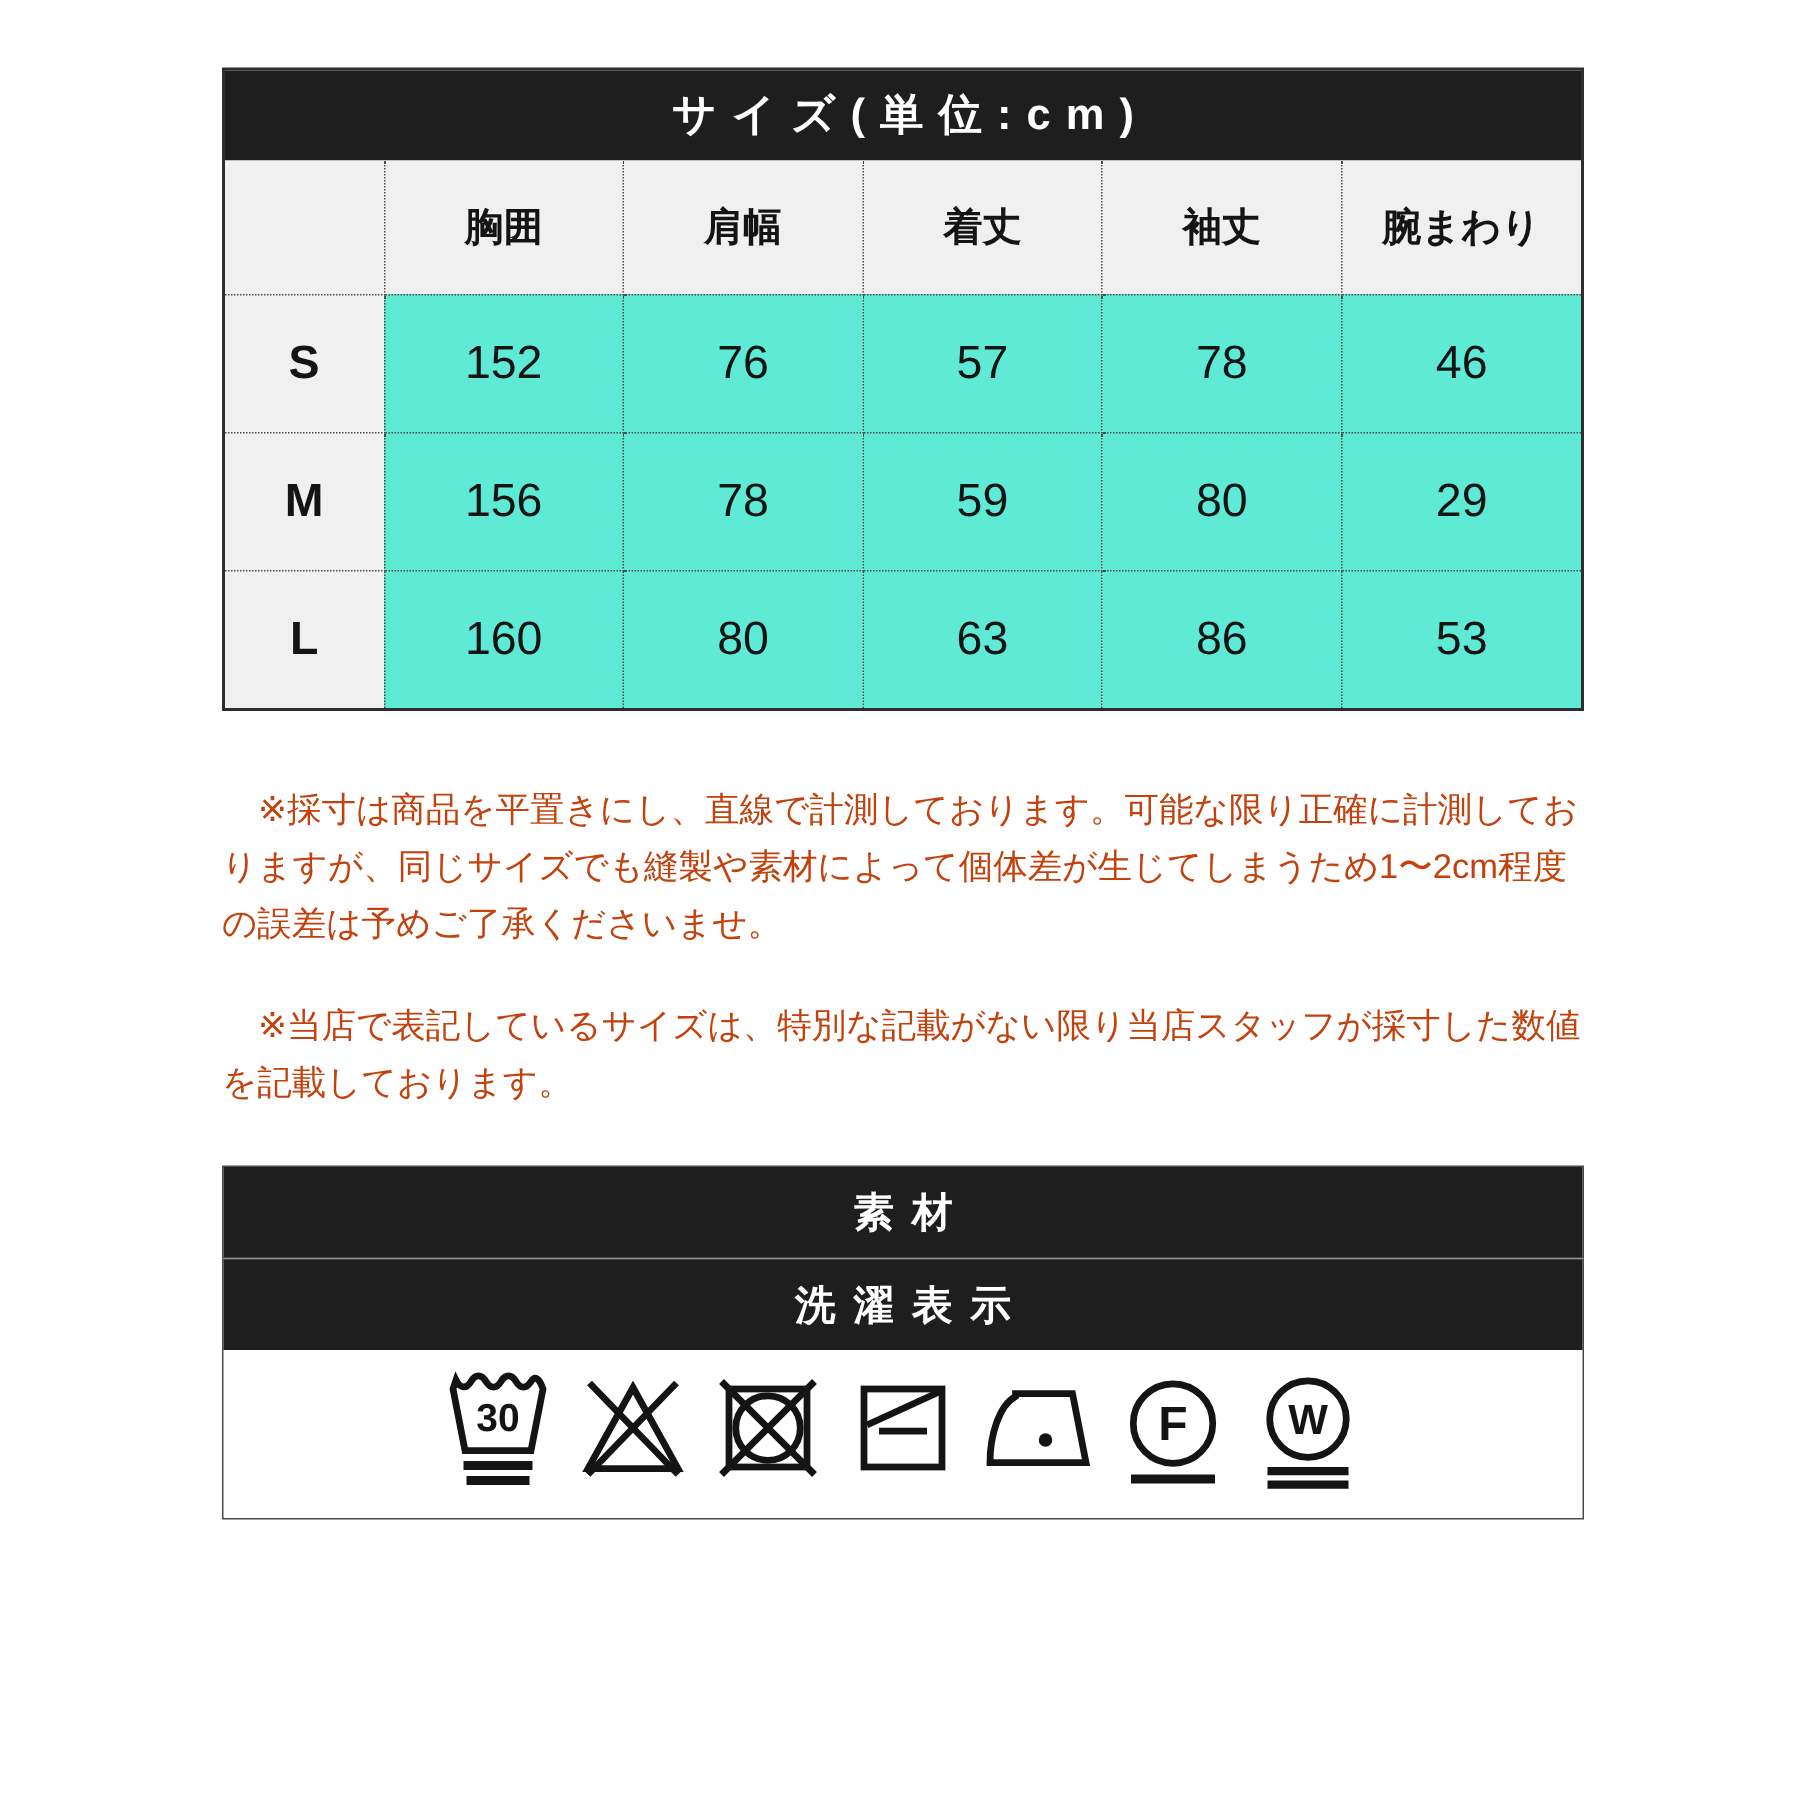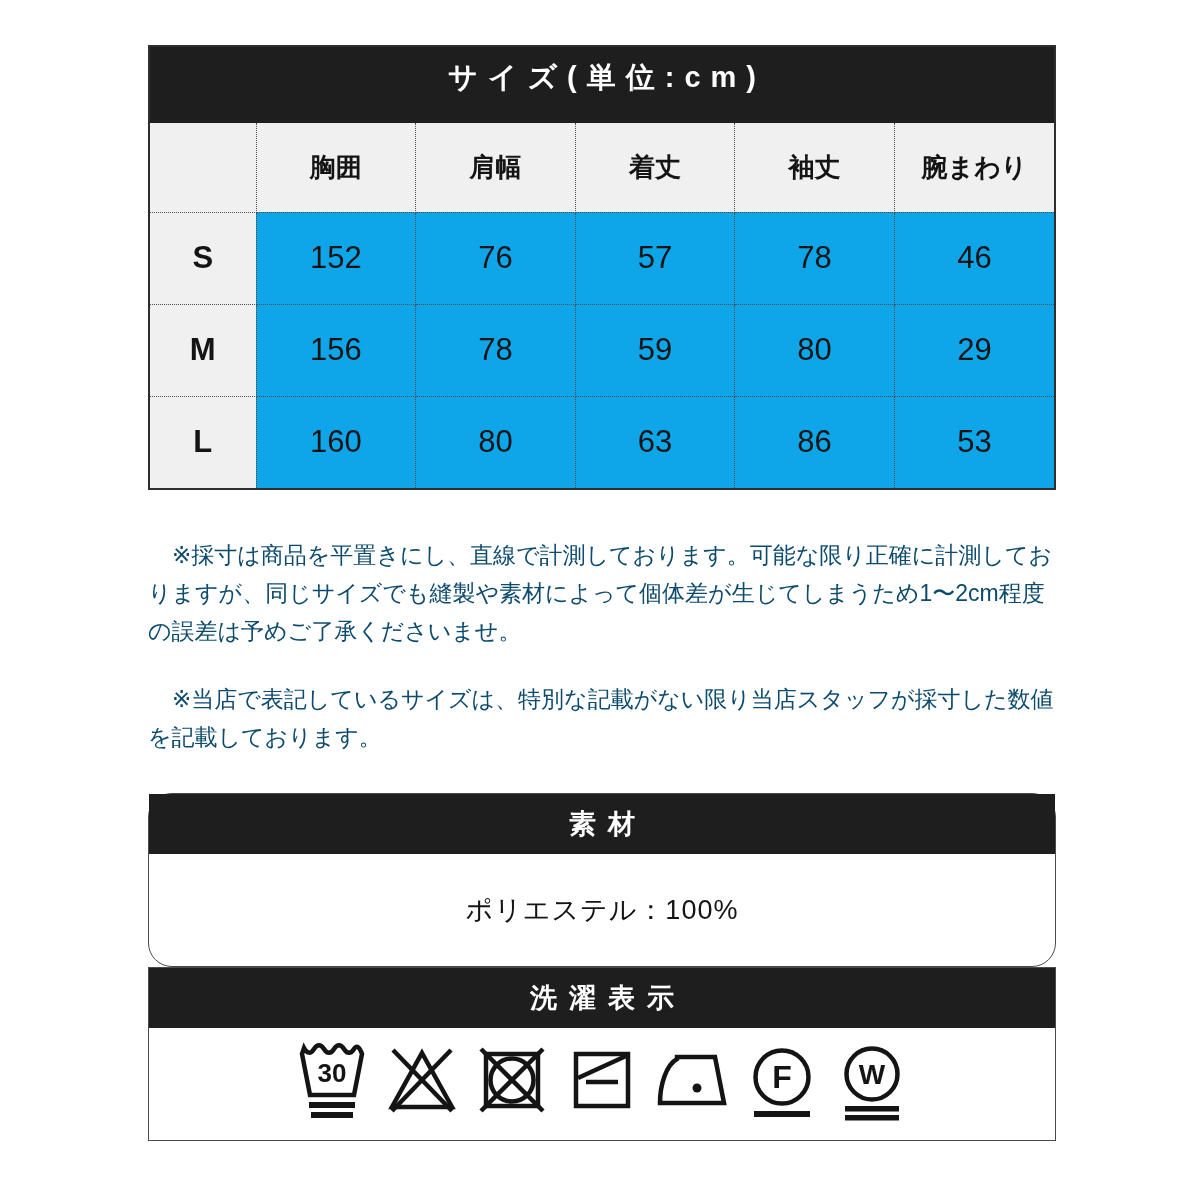--- a/index.html
+++ b/index.html
@@ -15,42 +15,42 @@
     width:1200px;height:1200px;overflow:hidden;background:#ffffff;
     font-family:"Liberation Sans","DejaVu Sans",sans-serif;color:var(--ink);
   }
   .page{width:908px;margin-left:148px;padding-top:45px;}
 
   
   .size-section{border:2px solid var(--border-dark);}
   .bar{
     background:var(--header-bg);color:#ffffff;font-weight:bold;text-align:center;
   }
-  .size-bar{height:76px;line-height:60px;font-size:29px;letter-spacing:10px;text-indent:10px;}
+  .size-bar{height:60px;line-height:60px;font-size:29px;letter-spacing:10px;text-indent:10px;}
   table.size-table{width:100%;border-collapse:collapse;table-layout:fixed;padding-left:24px;}
   col.label-col{width:106px;}
   .size-table th,.size-table td{
     border:1px dotted #4d4d4d;text-align:center;vertical-align:middle;padding:0;
   }
   .size-table tr > *:first-child{border-left:none;}
   .size-table tr > *:last-child{border-right:none;}
   .size-table thead tr > *{border-top:none;}
   .size-table tbody tr:last-child > *{border-bottom:none;}
   .size-table thead th{height:89px;background:var(--cell-bg);font-size:26px;font-weight:bold;}
   .size-table tbody th{height:92px;background:var(--cell-bg);font-size:31px;font-weight:bold;}
-  .size-table tbody td{height:92px;background:#0ea5e9;font-size:31px;font-weight:normal;}
+  .size-table tbody td{height:92px;background:#5eead4;font-size:31px;font-weight:normal;}
 
   
-  .notes{margin-top:46px;font-size:23px;line-height:38px;color:#0c4a6e;}
+  .notes{margin-top:46px;font-size:23px;line-height:38px;color:#c2410c;}
   .notes p{margin:0 0 30px 0;text-indent:24px;}
   .notes p:last-child{margin-bottom:0;}
 
   
   .box{border:1px solid var(--border-light);background:#ffffff;}
-  .material-box{margin-top:37px;border-radius:24px;}
+  .material-box{margin-top:37px;}
   .washing-box{}
   .box-bar{height:60px;line-height:60px;font-size:27px;letter-spacing:12px;text-indent:12px;}
   .box-body{height:112px;display:flex;align-items:center;justify-content:center;}
   .material-body{font-size:27px;letter-spacing:1px;}
   .wash-body{gap:18px;}
 
   
   .care-icon{display:block;width:72px;height:86px;}
   .care-icon .st{fill:none;stroke:var(--ink);stroke-width:4.5;stroke-miterlimit:10;}
   .care-icon .fl{fill:var(--ink);stroke:none;}
@@ -114,21 +114,20 @@
     </table>
   </section>
 
   <div class="notes">
     <p>※採寸は商品を平置きにし、直線で計測しております。可能な限り正確に計測しておりますが、同じサイズでも縫製や素材によって個体差が生じてしまうため1〜2cm程度の誤差は予めご了承くださいませ。</p>
     <p>※当店で表記しているサイズは、特別な記載がない限り当店スタッフが採寸した数値を記載しております。</p>
   </div>
 
   <section class="box material-box">
     <div class="bar box-bar">素材</div>
-    <div class="box-body material-body">ポリエステル：100%</div>
   </section>
 
   <section class="box washing-box">
     <div class="bar box-bar">洗濯表示</div>
     <div class="box-body wash-body">
 
       <svg class="care-icon" viewBox="0 0 72 86">
         <path class="st" d="M6 13 L8 7 C11 13 15 13 18 8 C21 3 25 3 28 8 C31 13 35 13 38 8 C41 3 45 3 48 8 C51 13 55 13 58 8 C61 3 64 7 66 13 L58 54 L14 54 Z"></path>
         <text x="36" y="41" font-size="26">30</text>
         <rect class="fl" x="13" y="61" width="46" height="6"></rect>

